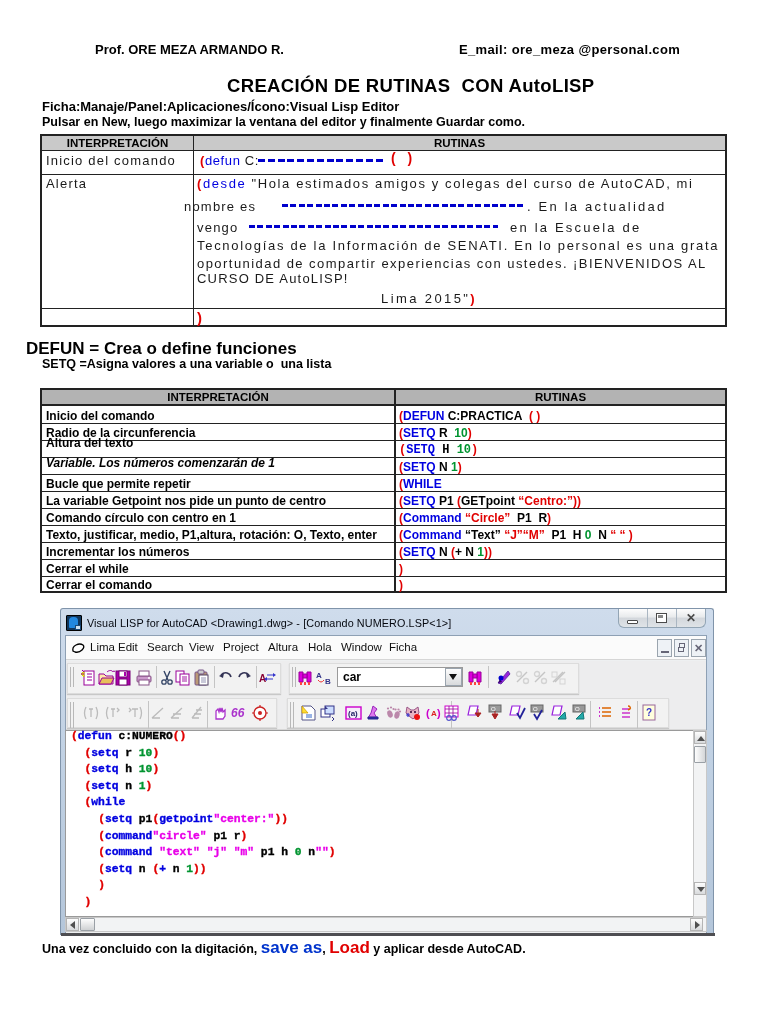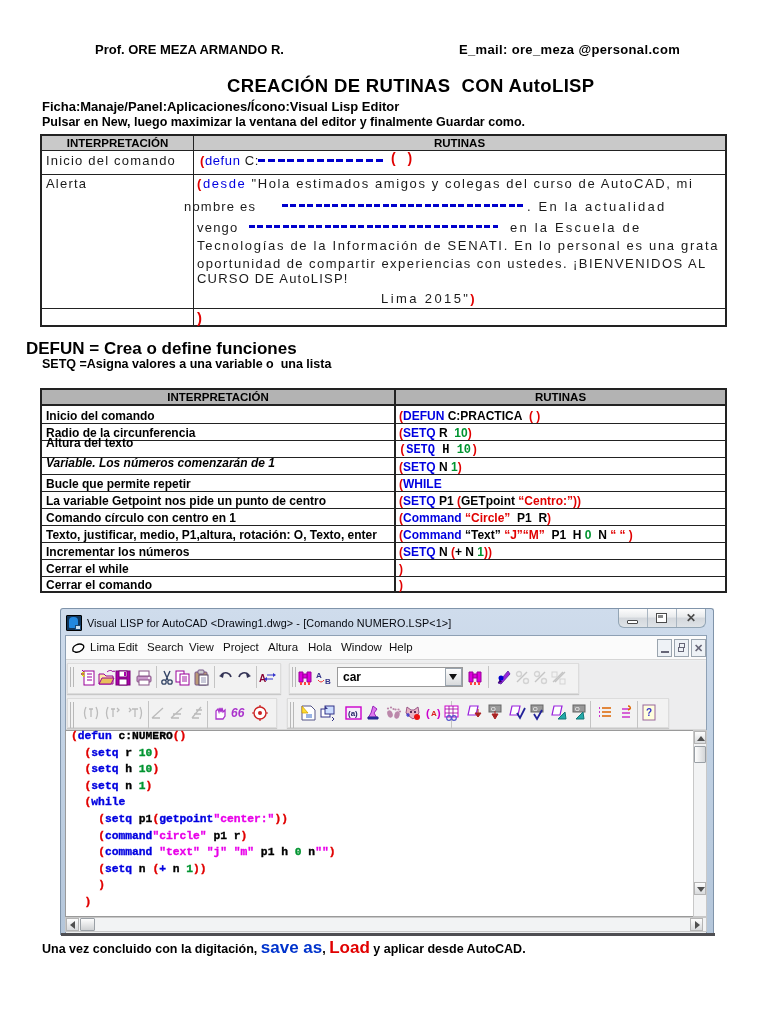--- a/index.html
+++ b/index.html
@@ -114,21 +114,21 @@
       </svg></div>
   <div style="font-size:11.5px;color:#101010;">
       <span class="a" style="left:29px;top:32px;">Lima</span>
       <span class="a" style="left:57px;top:32px;">Edit</span>
       <span class="a" style="left:86px;top:32px;text-align:center;">Search</span>
       <span class="a" style="left:128px;top:32px;">View</span>
       <span class="a" style="left:162px;top:32px;">Project</span>
       <span class="a" style="left:207px;top:32px;">Altura</span>
       <span class="a" style="left:247px;top:32px;">Hola</span>
       <span class="a" style="left:280px;top:32px;">Window</span>
-      <span class="a" style="left:328px;top:32px;">Help</span>
+      <span class="a" style="left:328px;top:32px;">Ficha</span>
     </div>
   <div class="a" style="left:596px;top:30px;width:49px;height:18px;display:flex;gap:2px;">
     <div style="flex:1;border:1px solid #9aa4ae;background:#eef2f6;position:relative;">
         <div class="a" style="left:3px;top:11px;width:8px;height:2px;background:#667;"></div>
       </div>
     <div style="flex:1;border:1px solid #9aa4ae;background:#eef2f6;position:relative;">
         <div class="a" style="left:4px;top:3px;width:6px;height:5px;border:1px solid #667;background:#eef2f6;"></div>
         <div class="a" style="left:3px;top:7px;width:6px;height:5px;border:1px solid #667;background:#eef2f6;"></div>
       </div>
     <div style="flex:1;border:1px solid #9aa4ae;background:#eef2f6;font-size:11px;text-align:center;color:#667;line-height:16px;font-weight:bold;">✕</div>

